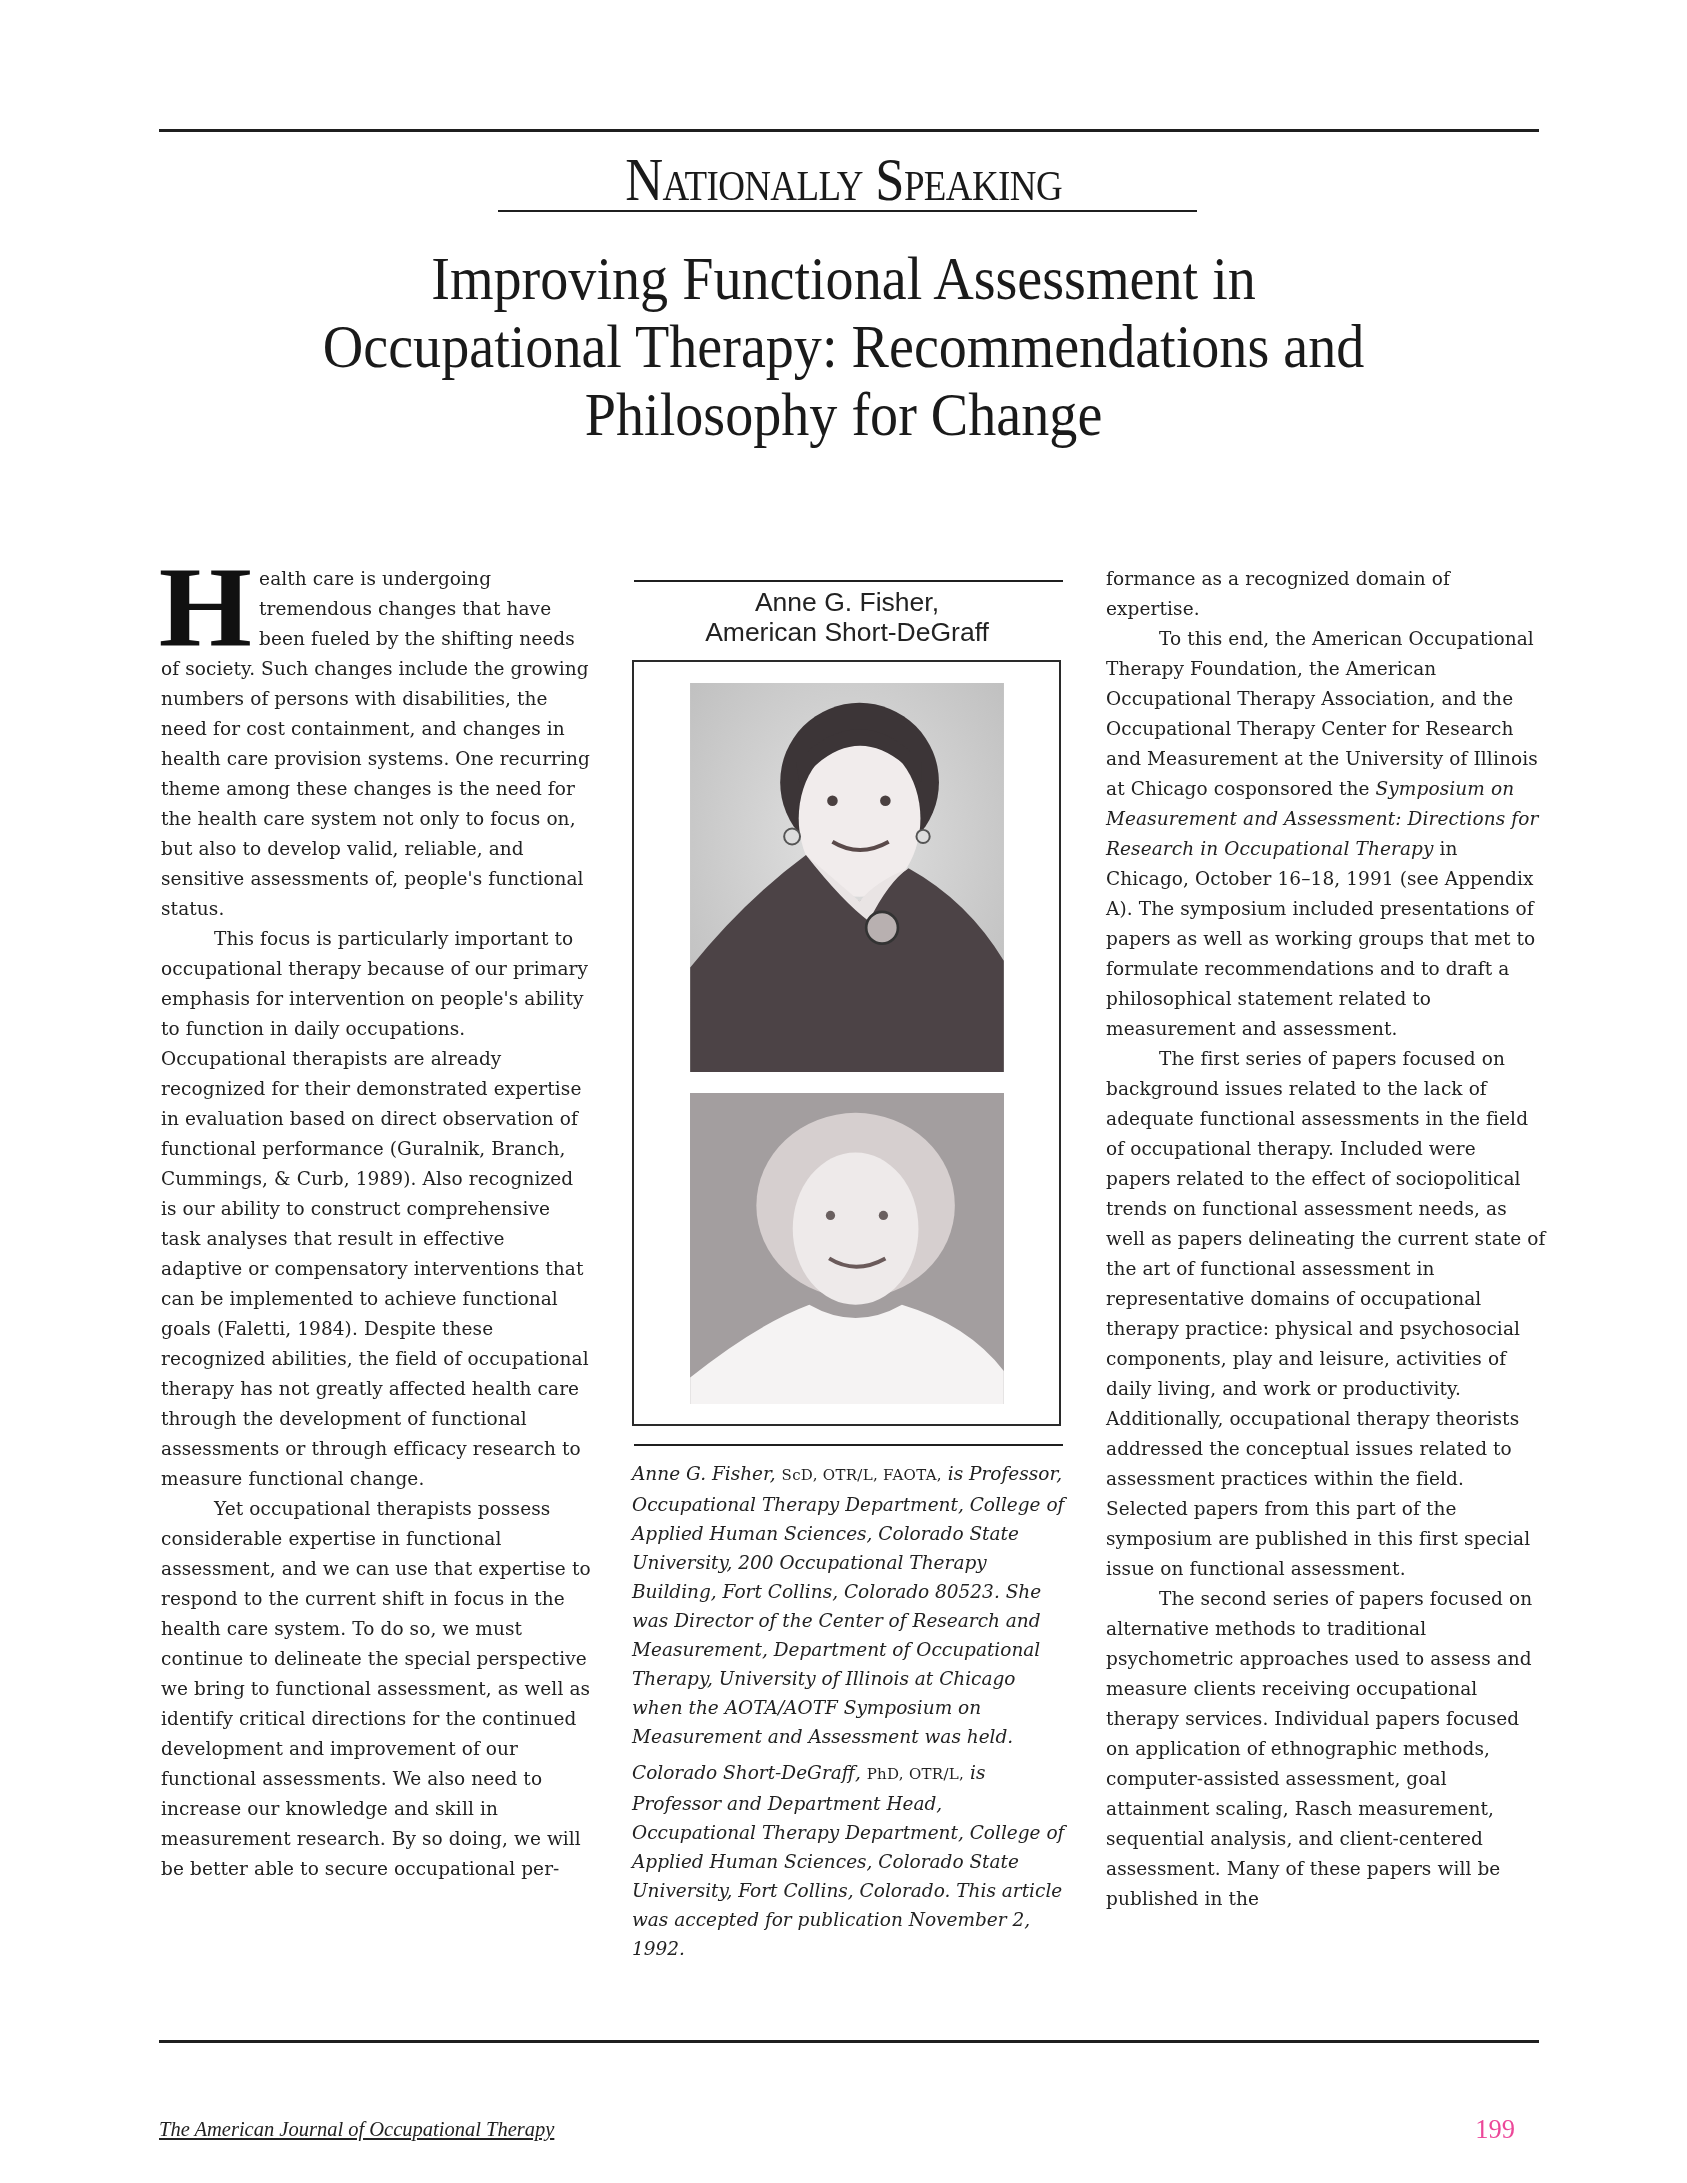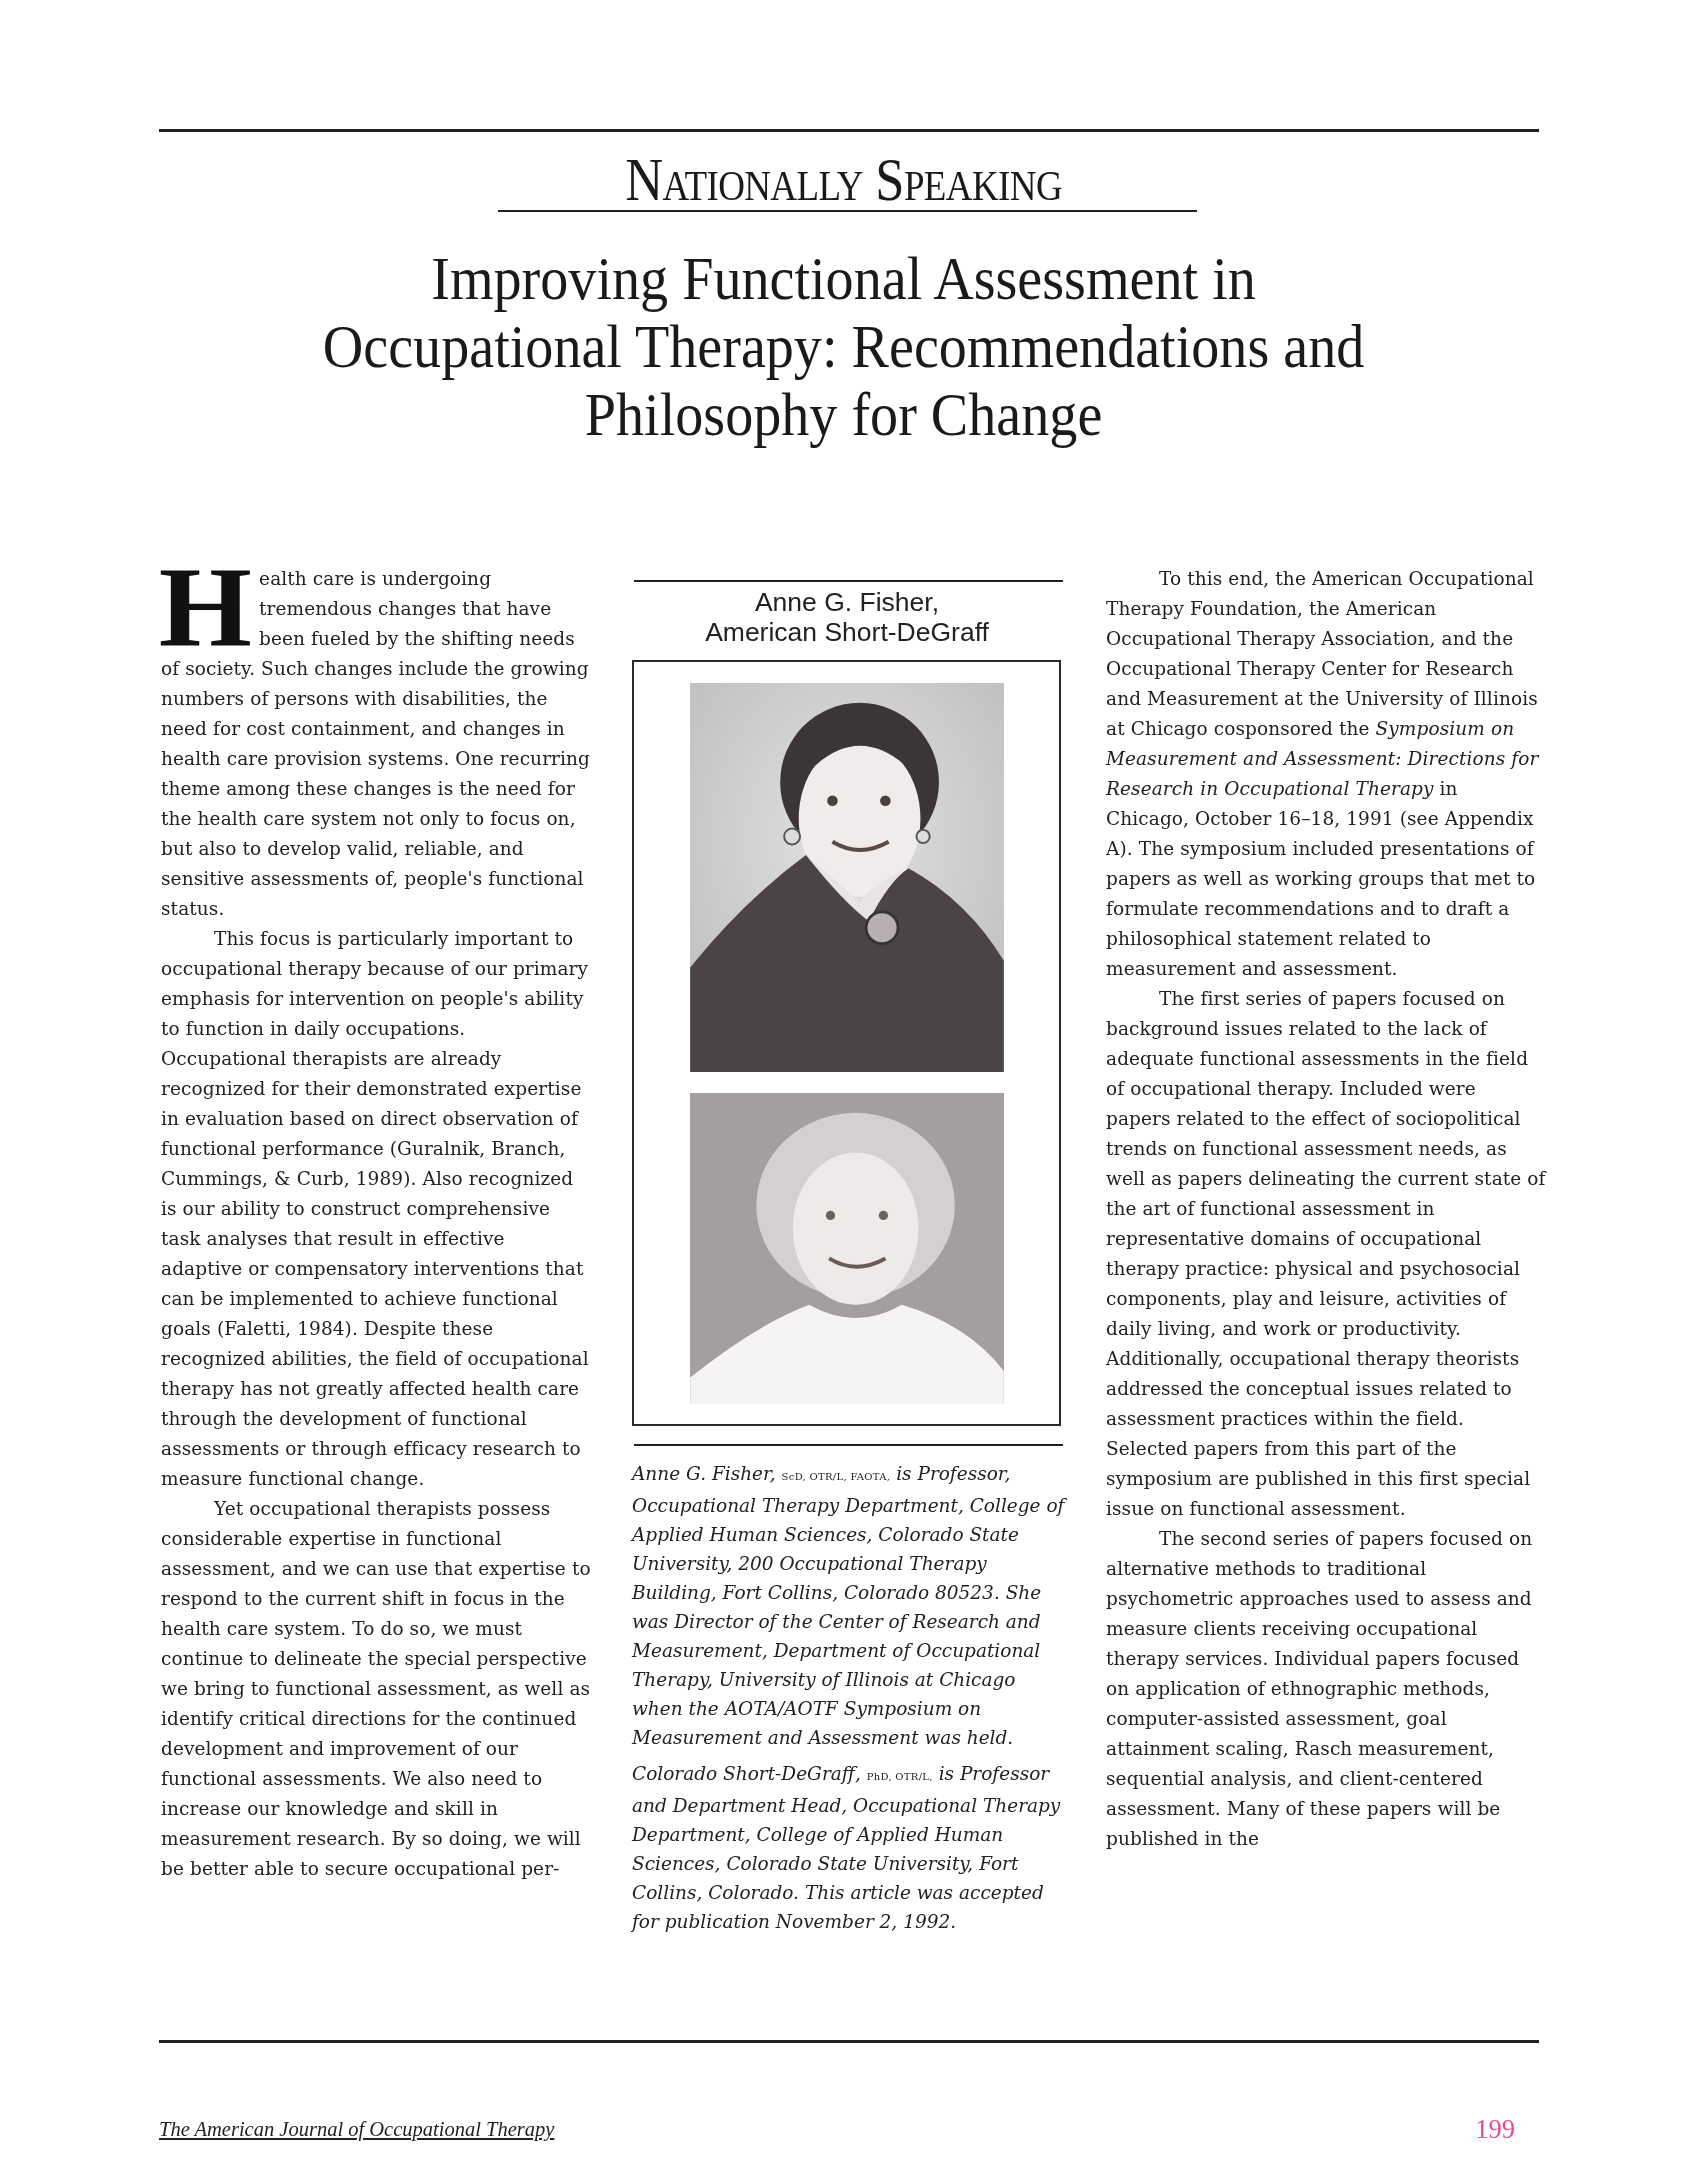--- a/index.html
+++ b/index.html
@@ -48,21 +48,21 @@
   }
   .photo1 { top: 21px; height: 389px; background: #cfcfcf; }
   .photo2 { top: 431px; height: 311px; background: #a9a6a6; }
 
   .bio {
     position: absolute; left: 632px; top: 1459px; width: 437px;
     font-family: "DejaVu Serif", serif; font-style: italic; font-size: 18.5px;
     line-height: 29px; color: #222;
   }
   .bio p { margin: 0 0 6.6px 0; }
-  .bio .cred { font-size: 10px; font-style: normal; letter-spacing: 0.3px; }
+  .bio .cred { font-size: 15px; font-style: normal; letter-spacing: 0.3px; }
 
   .footer-journal {
     position: absolute; left: 159px; top: 2118px;
     font-family: "Liberation Serif", serif; font-style: italic; font-size: 20.5px; color: #222; text-decoration: underline;
   }
   .footer-page {
     position: absolute; right: 172px; top: 2114px;
     font-family: "Liberation Serif", serif; font-size: 26.5px; color: #ec4899;
   }
   em { font-style: italic; }
@@ -140,20 +140,21 @@
   </p>
   <p>
     <span>Colorado Short-DeGraff,</span>
     <span class="cred">PhD, OTR/L,</span>
     <span>is Professor and Department Head, Occupational Therapy Department, College of Applied Human Sciences, Colorado State University, Fort Collins, Colorado.</span>
     <span>This article was accepted for publication November 2, 1992.</span>
   </p>
 </div>
 
 <div class="col col3">
+  <p>formance as a recognized domain of expertise.</p>
   <p class="indent"><span>To this end, the American Occupational Therapy Foundation, the American Occupational Therapy Association, and the Occupational Therapy Center for Research and Measurement at the University of Illinois at Chicago cosponsored the </span><em>Symposium on Measurement and Assessment: Directions for Research in Occupational Therapy</em><span> in Chicago, October 16–18, 1991 (see Appendix A). The symposium included presentations of papers as well as working groups that met to formulate recommendations and to draft a philosophical statement related to measurement and assessment.</span></p>
   <p class="indent">The first series of papers focused on background issues related to the lack of adequate functional assessments in the field of occupational therapy. Included were papers related to the effect of sociopolitical trends on functional assessment needs, as well as papers delineating the current state of the art of functional assessment in representative domains of occupational therapy practice: physical and psychosocial components, play and leisure, activities of daily living, and work or productivity. Additionally, occupational therapy theorists addressed the conceptual issues related to assessment practices within the field. Selected papers from this part of the symposium are published in this first special issue on functional assessment.</p>
   <p class="indent">The second series of papers focused on alternative methods to traditional psychometric approaches used to assess and measure clients receiving occupational therapy services. Individual papers focused on application of ethnographic methods, computer-assisted assessment, goal attainment scaling, Rasch measurement, sequential analysis, and client-centered assessment. Many of these papers will be published in the</p>
 </div>
 
 <div class="rule" style="left:159px; top:2040px; width:1380px;"></div>
 
 <div class="footer-journal">The American Journal of Occupational Therapy</div>
 <div class="footer-page">199</div>
 

